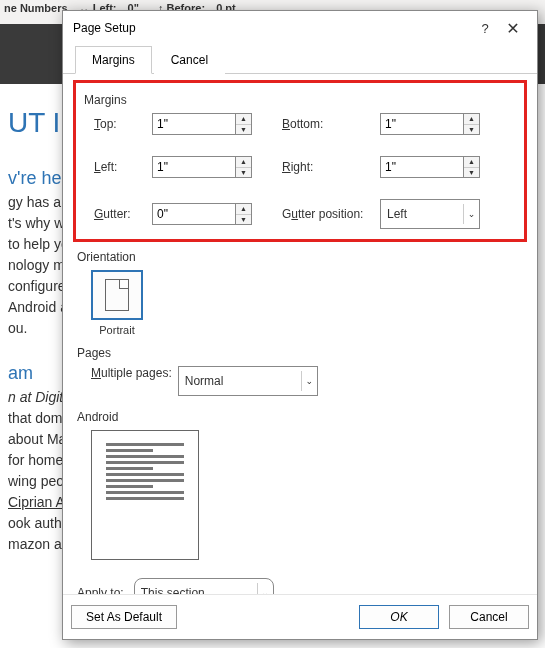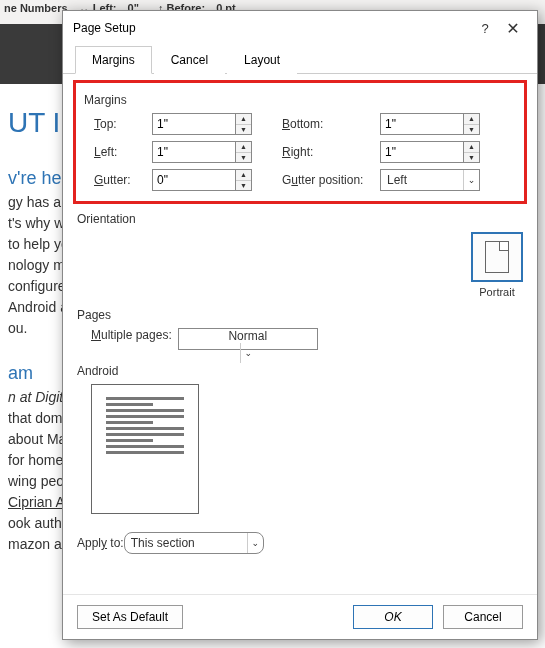--- a/index.html
+++ b/index.html
@@ -22,51 +22,51 @@
 .titlebar .tbtn { width: 28px; text-align: center; font-size: 13px; color: #333; cursor: default; }
 .titlebar .tbtn.close { font-size: 16px; }
 
 .tabrow { display: flex; gap: 2px; padding: 0 12px; border-bottom: 1px solid #ccc; }
 .tab { padding: 6px 16px; font-size: 12px; border: 1px solid transparent; border-bottom: none; position: relative; top: 1px; background: #fff; }
 .tab.active { border-color: #ccc; border-bottom: 1px solid #fff; }
 
 .body { padding: 8px 14px 10px 14px; flex: 1; font-size: 12px; color: #333; overflow: hidden; }
 .group-title { font-size: 12px; margin: 4px 0 6px 0; }
 .margins-box { border: 3px solid #e3221f; padding: 6px 8px 10px 8px; margin: -2px -4px 8px -4px; }
-.margin-grid { display: grid; grid-template-columns: 58px 100px 30px 98px 100px; row-gap: 6px; align-items: center; margin-left: 10px; }
+.margin-grid { display: grid; grid-template-columns: 58px 100px 30px 98px 100px; row-gap: 21px; align-items: center; margin-left: 10px; }
 .lbl u { text-decoration: underline; }
 .spin { display: flex; height: 22px; border: 1px solid #888; background: #fff; }
 .spin input { flex: 1; border: none; padding: 0 4px; font-size: 12px; outline: none; width: 10px; }
 .spin .btns { width: 16px; display: flex; flex-direction: column; border-left: 1px solid #888; }
 .spin .btns div { flex: 1; font-size: 7px; line-height: 9px; text-align: center; background: #f4f4f4; border-bottom: 1px solid #ccc; }
 .spin .btns div:last-child { border-bottom: none; }
-.select { display: flex; height: 22px; border: 1px solid #888; background: #fff; align-items: center; }
+.select { display: flex; height: 30px; border: 1px solid #888; background: #fff; align-items: center; }
 .select .val { flex: 1; padding: 0 6px; font-size: 12px; }
 .select .chev { width: 16px; text-align: center; font-size: 9px; border-left: 1px solid #ccc; line-height: 20px; }
 
-.orient-row { display: flex; gap: 18px; margin: 4px 0 10px 14px; justify-content: flex-end; }
+.orient-row { display: flex; gap: 18px; margin: 4px 0 10px 14px; }
 .orient { text-align: center; font-size: 11px; }
 .orient .pic { width: 52px; height: 50px; border: 1px solid #999; background: #fcfcfc; display: flex; align-items: center; justify-content: center; margin-bottom: 4px; }
 .orient.active .pic { border: 2px solid #2e74b5; }
 .pageicon-p { width: 24px; height: 32px; border: 1px solid #666; position: relative; }
 .pageicon-p::after { content:''; position:absolute; top:0; right:0; width:8px; height:8px; background:#fff; border-left:1px solid #666; border-bottom:1px solid #666; }
 .pageicon-l { width: 32px; height: 24px; border: 1px solid #666; position: relative; }
 .pageicon-l::after { content:''; position:absolute; top:0; right:0; width:8px; height:8px; background:#fff; border-left:1px solid #666; border-bottom:1px solid #666; }
 
 .pages-row { display: flex; align-items: flex-start; gap: 6px; margin: 4px 0 14px 14px; }
-.pages-row .select { width: 140px; flex-direction: column; }
+.pages-row .select { width: 140px; }
 
 .preview-box { width: 108px; height: 130px; border: 1px solid #666; margin: 6px 0 18px 14px; background: #fff; padding: 12px 14px; display:flex; flex-direction:column; gap:3px; }
 .preview-box .ln { height: 3px; background: #777; }
 .preview-box .ln.sh { width: 60%; }
 
-.apply-row { display: flex; align-items: center; margin: 0 0 0 0; }
+.apply-row { display: flex; align-items: center; gap: 10px; margin: 0 0 0 0; }
 .apply-row .select { width: 140px; border-radius: 8px; }
 
-.footer { display: flex; align-items: center; padding: 10px 14px; gap: 10px; border-top: 1px solid #e5e5e5; }
+.footer { display: flex; align-items: center; padding: 10px 8px; gap: 10px; border-top: 1px solid #e5e5e5; }
 .btn { height: 24px; border: 1px solid #999; background: #fdfdfd; font-size: 12px; padding: 0 14px; display: inline-flex; align-items: center; justify-content: center; min-width: 80px; }
 .btn.primary { border: 1px solid #2e74b5; font-style: italic; }
 .spacer { flex: 1; }
 </style>
 </head>
 <body>
 
 <div class="bg-ribbon">
   <span>ne Numbers</span>
   <span>↔ <span>Left:</span> <span>0"</span></span>
@@ -89,21 +89,20 @@
 <div class="dialog">
   <div class="titlebar">
     <div class="title">Page Setup</div>
     <div class="tbtn">?</div>
     <div class="tbtn close">✕</div>
   </div>
 
   <div class="tabrow">
     <div class="tab active">Margins</div>
     <div class="tab">Cancel</div>
-    <div class="tab">Layout</div>
   </div>
 
   <div class="body">
     <div class="margins-box">
       <div class="group-title">Margins</div>
       <div class="margin-grid">
         <div class="lbl"><u>T</u>op:</div>
         <div class="spin">
             <input value="1&quot;" style="">
             <div class="btns">

